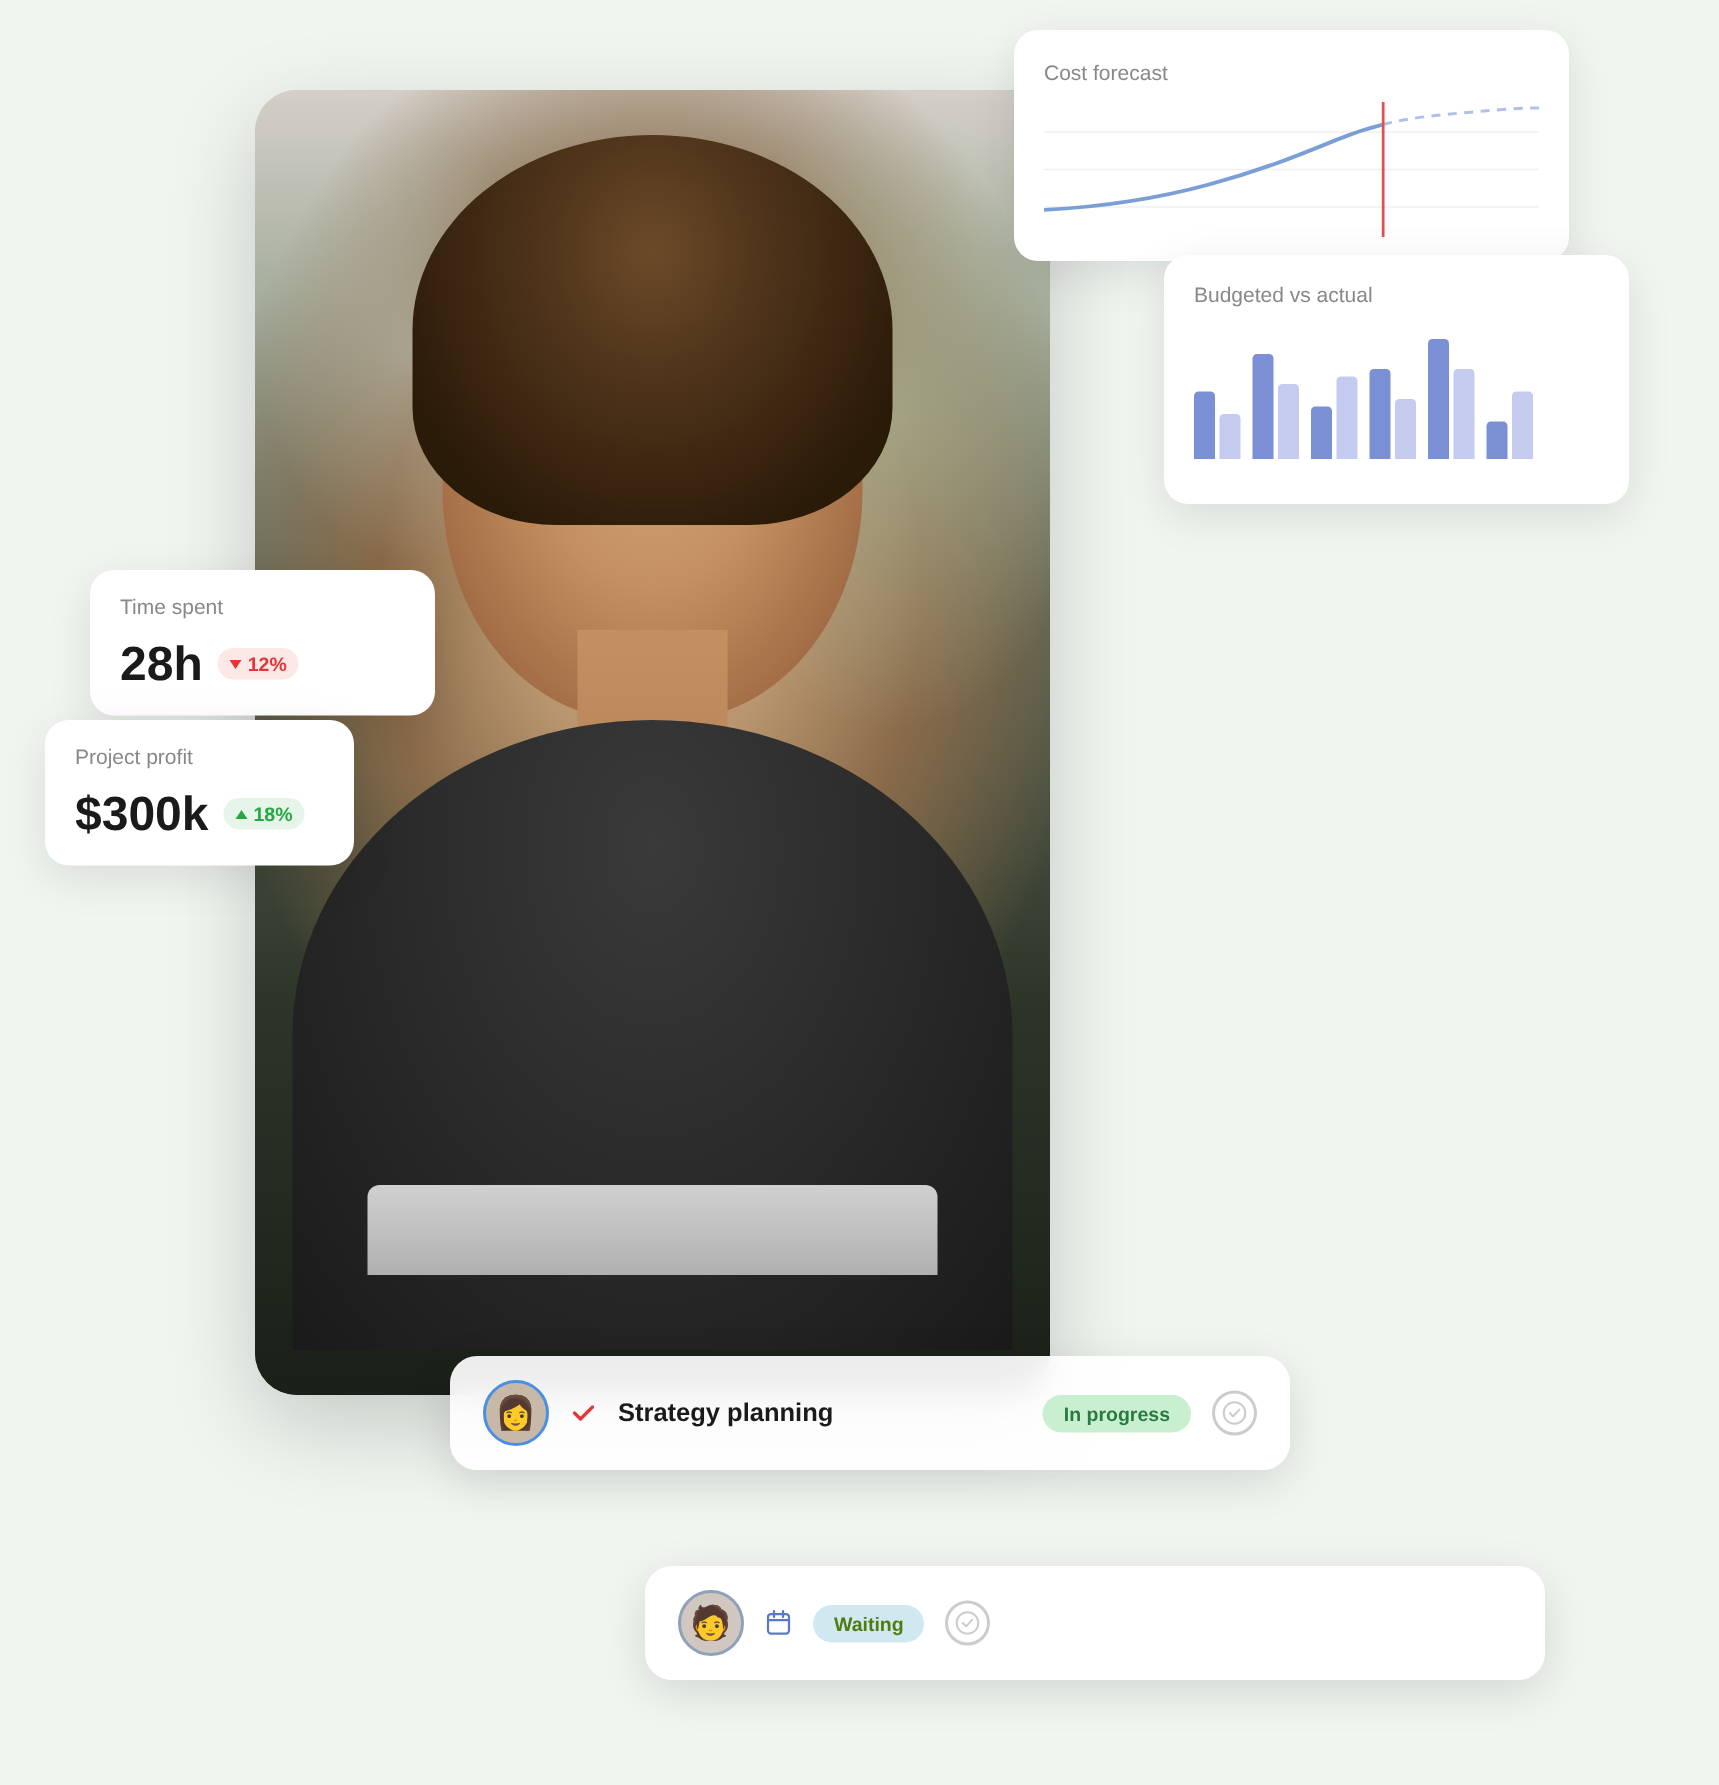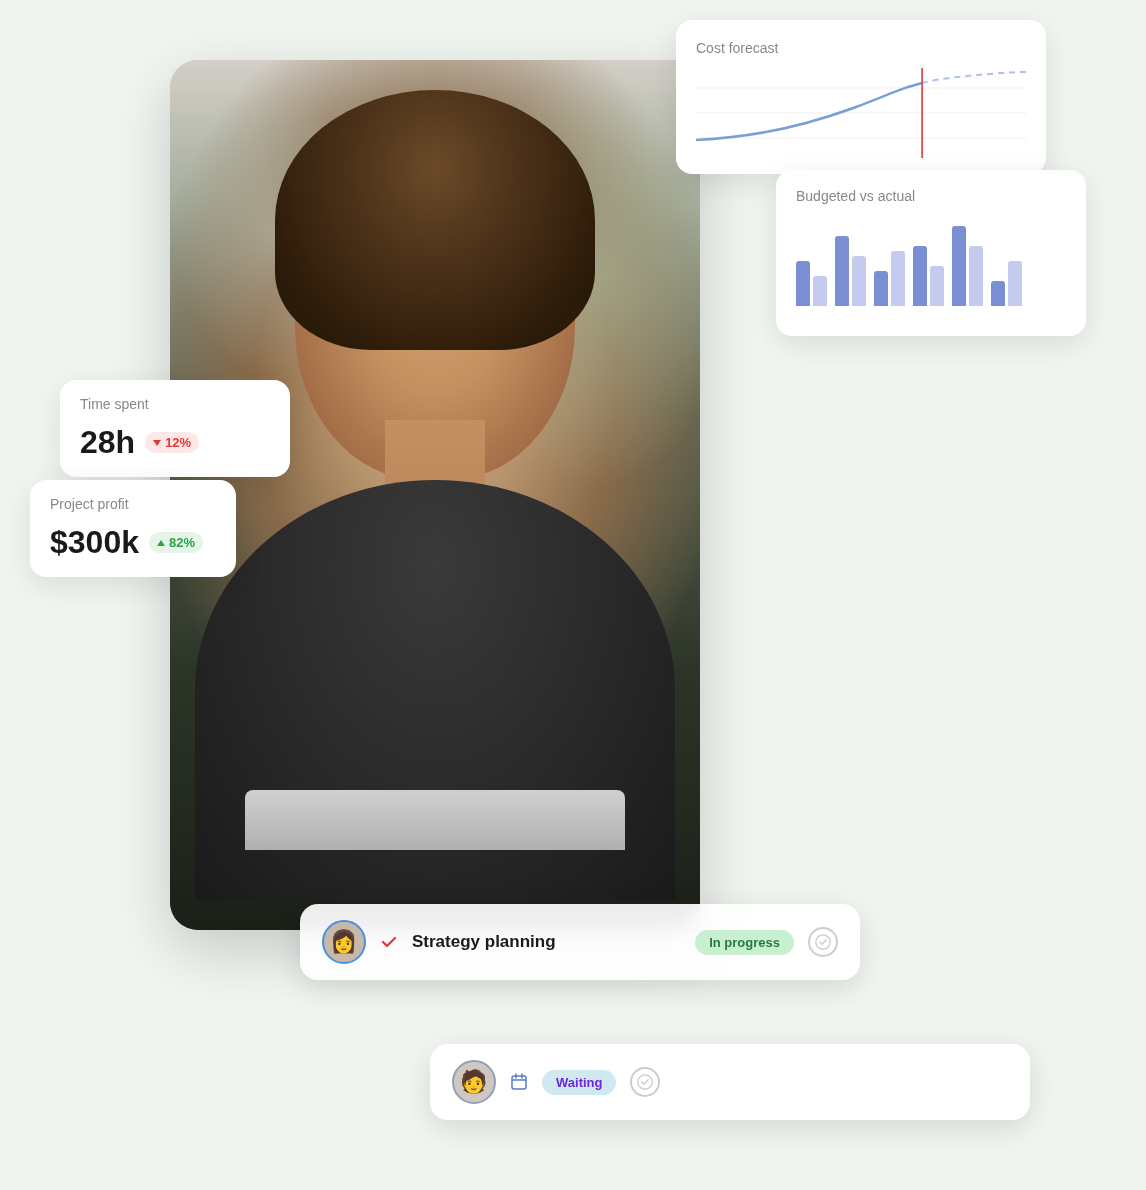--- a/index.html
+++ b/index.html
@@ -332,21 +332,21 @@
       background: #c8f0d0;
       color: #2a7a40;
       padding: 5px 14px;
       border-radius: 20px;
       font-size: 13px;
       font-weight: 600;
     }
 
     .status-badge-teal {
       background: #d0e8f0;
-      color: #6d28d9;
+      color: #4d7c0f;
       padding: 5px 14px;
       border-radius: 20px;
       font-size: 13px;
       font-weight: 600;
     }
 
     .circle-check {
       width: 30px;
       height: 30px;
       border-radius: 50%;
@@ -438,21 +438,21 @@
       </div>
     </div>
   </div>
 
   <div class="card-project-profit">
     <div class="card-title">Project profit</div>
     <div class="metric-row">
       <span class="metric-value">$300k</span>
       <div class="badge badge-green">
         <div class="badge-triangle-up"></div>
-        <span>82%</span>
+        <span>18%</span>
       </div>
     </div>
   </div>
 
   <div class="card-strategy">
     <div class="task-avatar">
       <span class="avatar-face">👩</span>
     </div>
     <svg class="task-check-icon" viewBox="0 0 18 18" fill="none">
       <path d="M3 9l4 4 8-8" stroke="#e53535" stroke-width="2.2" stroke-linecap="round" stroke-linejoin="round"></path>

